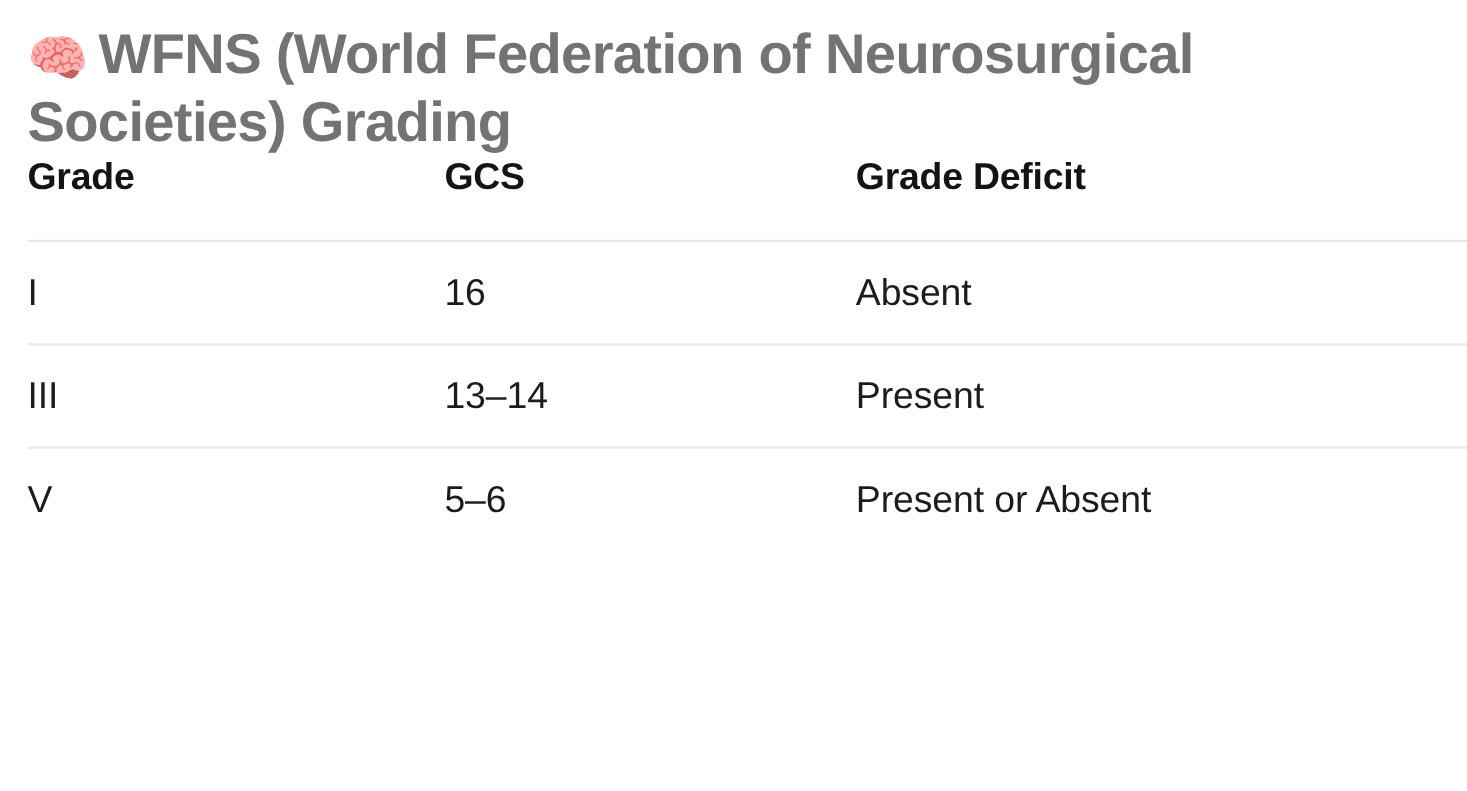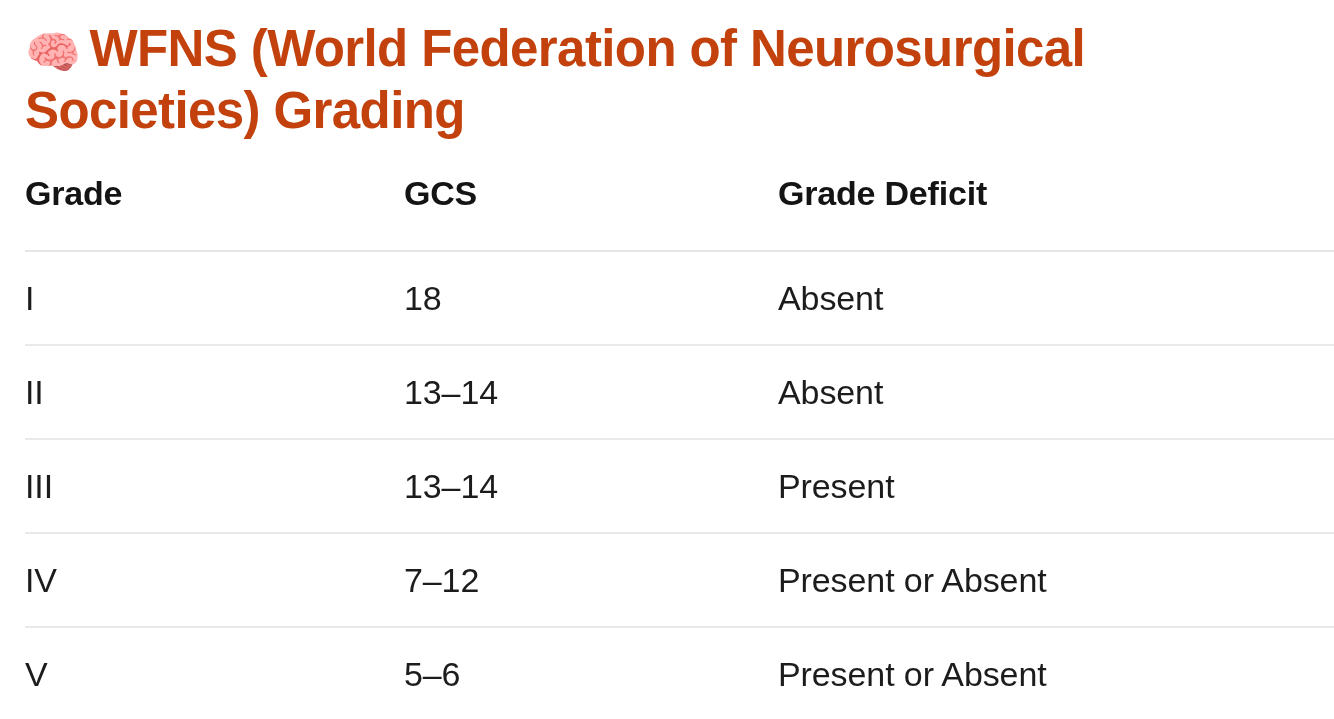--- a/index.html
+++ b/index.html
@@ -25,35 +25,34 @@
   }
 
   
   .doc-title {
     margin: 0;
     padding-top: 18px;
     font-size: 51px;
     font-weight: bold;
     line-height: 1.22;
     letter-spacing: -0.6px;
-    color: #c2410c;
+    color: #737373;
     max-width: 1290px;
   }
   .title-emoji {
     font-family: "DejaVu Sans", sans-serif;
     font-size: 45px;
     font-weight: normal;
     line-height: 1;
     vertical-align: -2px;
     margin-right: 9px;
   }
 
   
   .grading-table {
-    margin-top: 32px;
     width: 1309px;
     border-collapse: collapse;
     table-layout: fixed;
   }
   .grading-table col.col-grade  { width: 379px; }
   .grading-table col.col-gcs    { width: 374px; }
   .grading-table col.col-motor  { width: 556px; }
 
   .grading-table th {
     text-align: left;
@@ -98,37 +97,27 @@
     <thead>
       <tr>
         <th>Grade</th>
         <th>GCS</th>
         <th>Grade Deficit</th>
       </tr>
     </thead>
     <tbody>
       <tr>
         <td>I</td>
-        <td>18</td>
-        <td>Absent</td>
-      </tr>
-      <tr>
-        <td>II</td>
-        <td>13–14</td>
+        <td>16</td>
         <td>Absent</td>
       </tr>
       <tr>
         <td>III</td>
         <td>13–14</td>
         <td>Present</td>
-      </tr>
-      <tr>
-        <td>IV</td>
-        <td>7–12</td>
-        <td>Present or Absent</td>
       </tr>
       <tr>
         <td>V</td>
         <td>5–6</td>
         <td>Present or Absent</td>
       </tr>
     </tbody>
   </table>
 
 </div>

